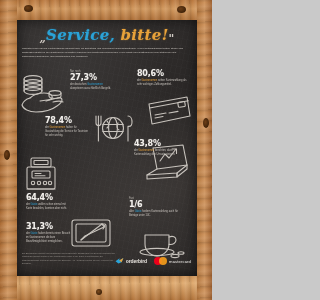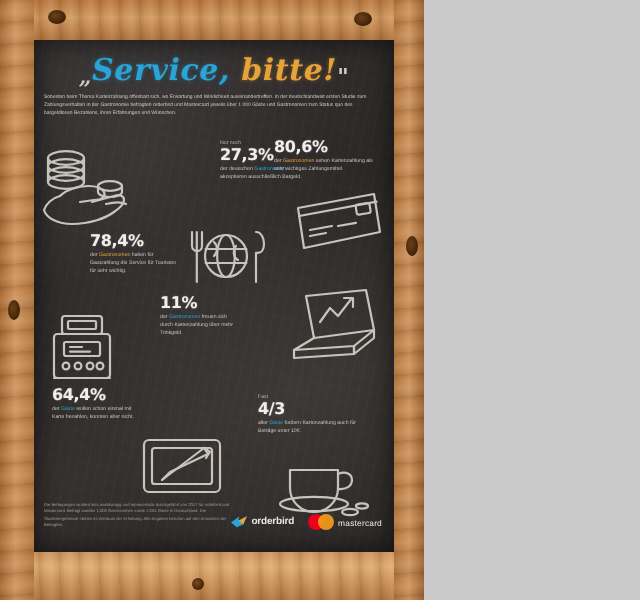--- a/index.html
+++ b/index.html
@@ -83,21 +83,21 @@
   .stat .pre{font-size:2.6px;color:#b9b4ae;line-height:1.2;margin-bottom:.5px;}
   .stat .num{
     font-family:"DejaVu Sans",sans-serif;
     font-weight:bold;font-size:8px;line-height:1;color:#f2efeb;letter-spacing:-.2px;
     text-shadow:0 0 1px rgba(255,255,255,.3);
   }
   .stat .desc{font-size:2.6px;line-height:1.5;color:#cac5bf;margin-top:1.2px;}
   .hl-blue{color:#2aa3d8;}
   .hl-orange{color:#e8a23a;}
 
-  .s27{left:53px;top:50px;width:44px;margin-left:40px;}
+  .s27{left:53px;top:50px;width:44px;}
   .s69{left:120px;top:50px;width:52px;}
   .s73{left:28px;top:97px;width:46px;}
   .s11{left:63px;top:128px;width:40px;}
   .s43{left:117px;top:120px;width:48px;}
   .s64{left:9px;top:174px;width:46px;}
   .s31{left:9px;top:203px;width:47px;}
   .s13{left:112px;top:177px;width:56px;}
 
   
   .ill{position:absolute;stroke:#ddd8d1;fill:none;stroke-width:1.1;
@@ -233,39 +233,45 @@
       </div>
     </div>
 
     <div class="stat s73">
       <div class="num">78,4%</div>
       <div class="desc">
         <span>der </span><span class="hl-orange">Gastronomen</span><span> halten für Gastzahlung die Service für Touristen für sehr wichtig.</span>
       </div>
     </div>
 
-    <div class="stat s11">
-      <div class="num">11%</div>
-      <div class="desc">
-        <span>der </span><span class="hl-blue">Gastronomen</span><span> freuen sich durch Kartenzahlung über mehr Trinkgeld.</span>
-      </div>
-    </div>
-
+
+    <div class="stat s43">
+      <div class="num">43,8%</div>
+      <div class="desc">
+        <span>der </span><span class="hl-orange">Gastronomen</span><span> berichten, dass Kartenzahlung den Umsatz steigert.</span>
+      </div>
+    </div>
 
     <div class="stat s64">
       <div class="num">64,4%</div>
       <div class="desc">
         <span>der </span><span class="hl-blue">Gäste</span><span> wollen schon einmal mit Karte bezahlen, konnten aber nicht.</span>
       </div>
     </div>
 
+    <div class="stat s31">
+      <div class="num">31,3%</div>
+      <div class="desc">
+        <span>der </span><span class="hl-blue">Gäste</span><span> haben bereits einen Besuch im Gastronomen die bare Bezahlmöglichkeit ermöglichen.</span>
+      </div>
+    </div>
 
     <div class="stat s13">
       <div class="pre">Fast</div>
-      <div class="num">4/3</div>
+      <div class="num">1/6</div>
       <div class="desc">
         <span>aller </span><span class="hl-blue">Gäste</span><span> fordern Kartenzahlung auch für Beträge unter 10€.</span>
       </div>
     </div>
 
     <div class="footnote">Die Befragungen wurden teils unabhängig und repräsentativ durchgeführt von 2017 für orderbird und Mastercard. Befragt wurden 1.006 Gastronomen sowie 1.004 Gäste in Deutschland. Die Studienergebnisse stehen im Zeitraum der Erhebung. Alle Angaben beruhen auf den Antworten der Befragten.</div>
 
     <div class="logos">
       <div class="logo-ob">
         <svg width="9" height="8" viewBox="0 0 9 8">

